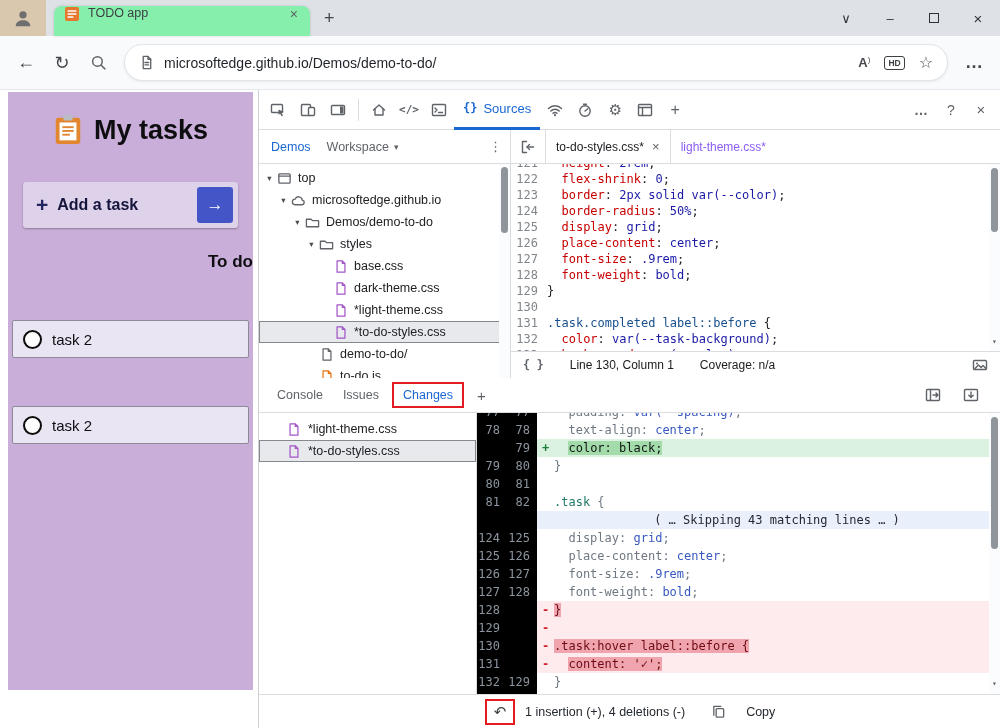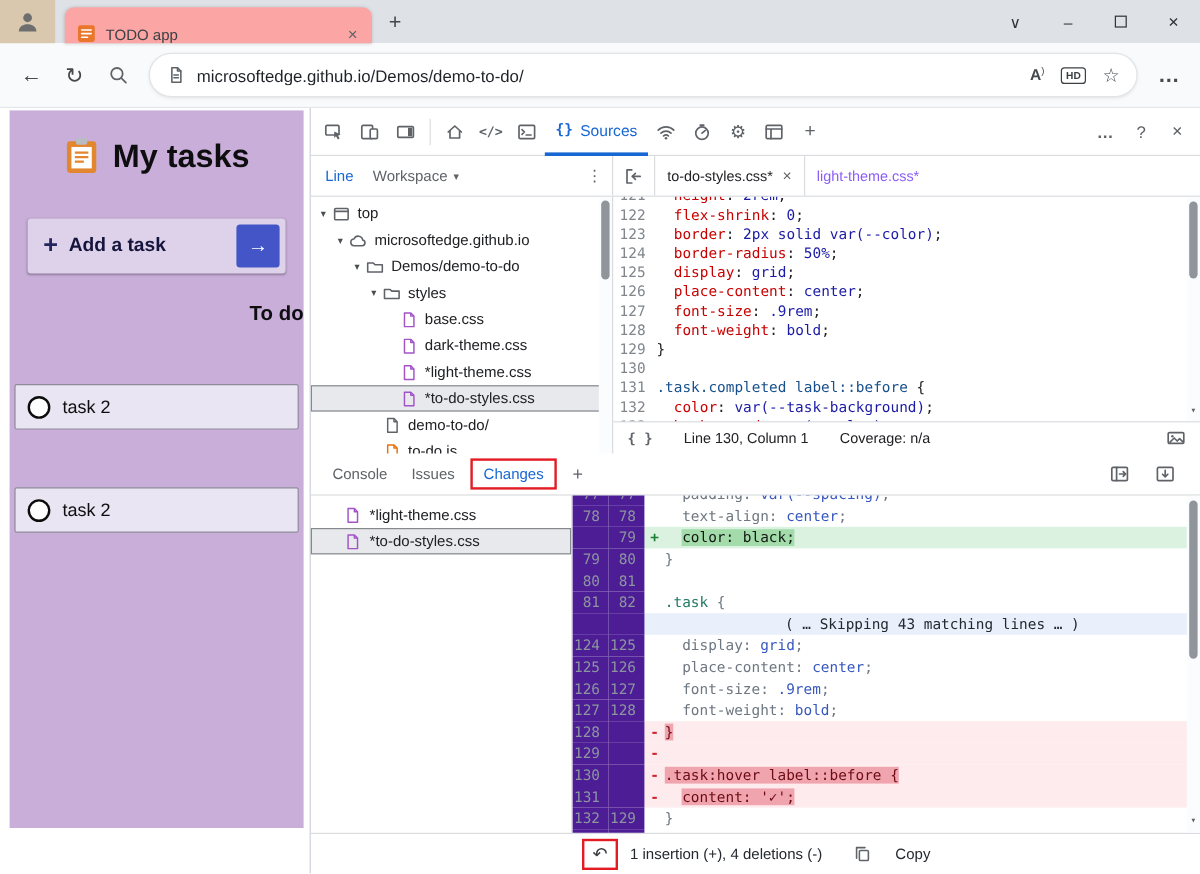--- a/index.html
+++ b/index.html
@@ -2,21 +2,21 @@
 <html><head>
 <meta charset="utf-8">
 <style>
 *{box-sizing:border-box;margin:0;padding:0;}
 body{width:1000px;height:728px;font-family:"Liberation Sans",sans-serif;overflow:hidden;background:#fff;color:#202124;}
 svg.sv{stroke:#5f6368;fill:none;stroke-width:1.4;stroke-linecap:round;stroke-linejoin:round;}
 
 
 .titlebar{height:36px;background:#dee2e7;display:flex;align-items:flex-end;}
 .profile{width:46px;height:36px;background:#d9c8ae;display:flex;align-items:center;justify-content:center;}
-.tab{width:256px;height:30px;background:#fca5a5;border-radius:8px 8px 0 0;display:flex;align-items:flex-end;padding:0 8px 0 10px;margin-left:8px;box-shadow:0 0 3px rgba(0,0,0,.15);}
+.tab{width:256px;height:30px;background:#86efac;border-radius:8px 8px 0 0;display:flex;align-items:flex-start;padding:0 8px 0 10px;margin-left:8px;box-shadow:0 0 3px rgba(0,0,0,.15);}
 .ttitle{font-size:12.5px;color:#3c4043;margin-left:8px;flex:1;white-space:nowrap;overflow:hidden;}
 .tclose{font-size:14px;color:#5f6368;padding:0 4px;}
 .newtab{font-size:18px;color:#44474a;align-self:center;margin-left:14px;}
 .wincontrols{margin-left:auto;display:flex;align-self:stretch;}
 .wc{width:44px;height:36px;display:flex;align-items:center;justify-content:center;font-size:13px;color:#2f3337;}
 .maxbox{width:10px;height:10px;border:1.2px solid #2f3337;}
 
 .navrow{height:54px;background:#f8fafc;border-bottom:1px solid #e4e7eb;display:flex;align-items:center;padding:0 8px;}
 .navbtn{width:36px;height:36px;display:flex;align-items:center;justify-content:center;color:#45494d;font-size:18px;}
 .urlpill{flex:1;height:37px;background:#fff;border:1px solid #e1e4e8;border-radius:19px;box-shadow:0 1px 3px rgba(0,0,0,.08);display:flex;align-items:center;padding:0 14px;margin:0 8px;min-width:0;}
@@ -92,21 +92,21 @@
 .dplus{padding:0 10px;font-size:15px;}
 
 .chbody{flex:1;display:flex;min-height:0;}
 .cfiles{width:218px;border-right:1px solid #dadce0;padding-top:5px;font-size:12.5px;flex-shrink:0;}
 .cfrow{height:22px;display:flex;align-items:center;padding-left:26px;}
 .cfrow.selected{background:#e7e9ec;outline:1px solid #85898e;outline-offset:-1px;}
 .cfrow .tname{margin-left:6px;}
 .diff{flex:1;position:relative;overflow:hidden;font-family:"DejaVu Sans Mono",monospace;font-size:12px;line-height:18px;min-width:0;}
 .drow{display:flex;height:18px;}
 .diff .drow:first-of-type{margin-top:-10px;}
-.ga,.gb{width:30px;flex-shrink:0;text-align:right;padding-right:7px;color:#8c959f;background:#4c1d95;}
+.ga,.gb{width:30px;flex-shrink:0;text-align:right;padding-right:7px;color:#8c959f;background:#000000;}
 .dsign{width:17px;flex-shrink:0;text-align:center;}
 .dcode{flex:1;white-space:pre;}
 .drow.add{background:#dcf2e0;}
 .drow.add .dsign{color:#1a7f37;font-weight:bold;}
 .drow.del{background:#fdebed;}
 .drow.del .dsign{color:#cf222e;font-weight:bold;}
 .drow.skip{background:#e9effb;}
 .drow.skip .dcode{display:flex;justify-content:center;}
 
 .tk-d{color:#202124}
@@ -280,21 +280,21 @@
       <span class="ibtn" style="font-size:16px;">+</span>
       <div class="dt-right">
         <span class="ibtn" style="font-weight:bold;">…</span>
         <span class="ibtn">?</span>
         <span class="ibtn" style="font-size:15px;">×</span>
       </div>
     </div>
 
     <div class="srcnav">
       <div class="sn-left">
-        <span class="pageTab">Line</span>
+        <span class="pageTab">Demos</span>
         <span class="wsTab">
             <span>Workspace</span>
             <span style="font-size:9px;">▾</span>
           </span>
         <span class="kebab">⋮</span>
       </div>
       <div class="sn-right">
         <span class="hidenav">
             <svg class="sv" width="16" height="16" viewBox="0 0 16 16">
               <path d="M6.5 2.5h-4v11h4"></path>

